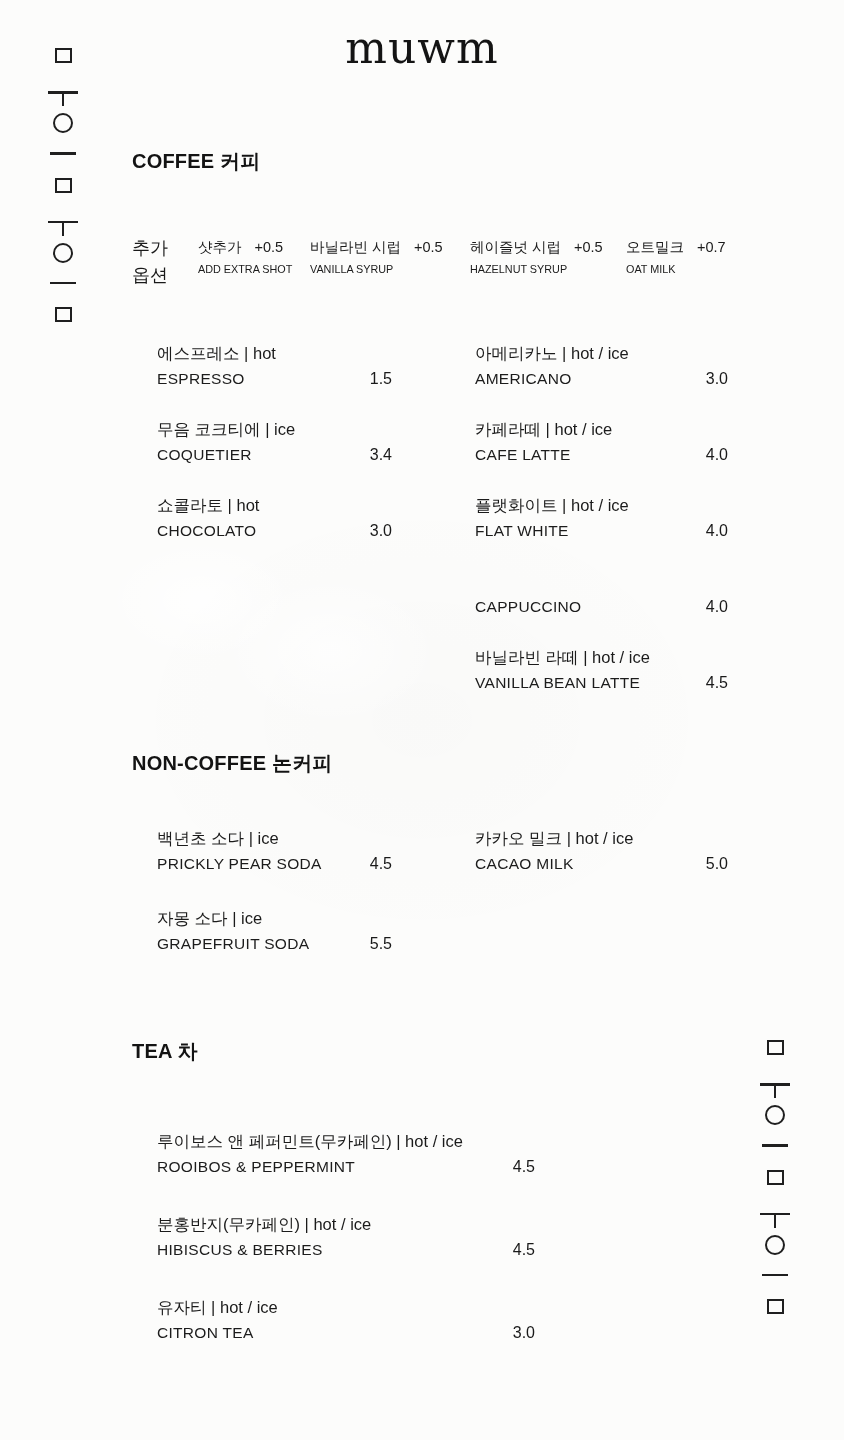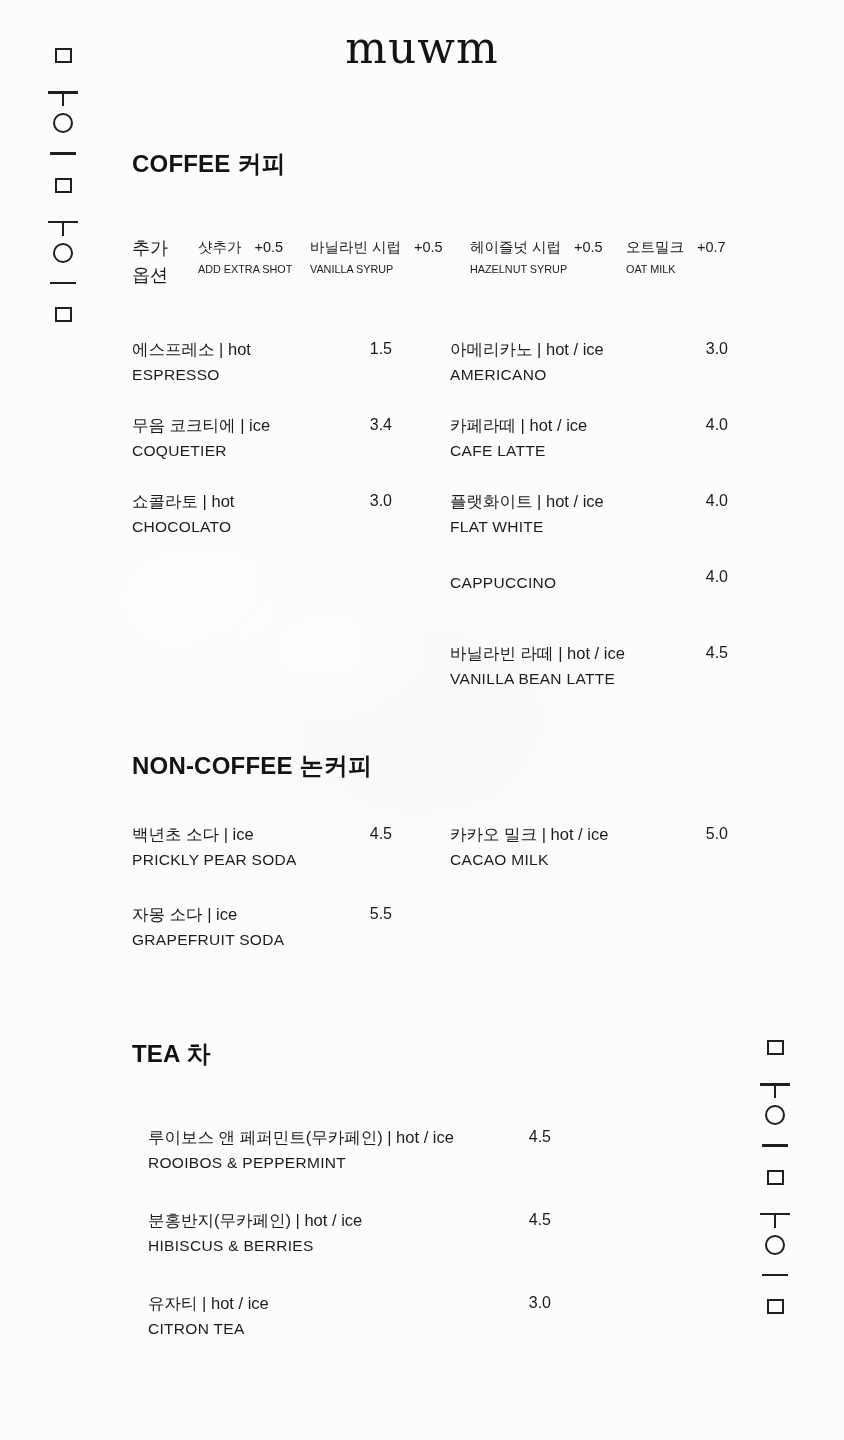--- a/index.html
+++ b/index.html
@@ -39,21 +39,21 @@
   .g-ieung { width:20px; height:20px; border:2.2px solid #1f1f1f; border-radius:50%; margin-bottom:19px; }
   .g-eu { width:26px; height:2.5px; background:#1f1f1f; margin-bottom:23px; }
 
   
   .section { position:absolute; left:132px; }
   #sec-coffee     { top:148px;  width:596px; }
   #sec-noncoffee  { top:750px;  width:596px; }
   #sec-tea        { top:1038px; width:403px; }
 
   .section-title {
-    margin:0; font-size:24px; font-weight:bold; letter-spacing:0.2px; color:#131313;
+    margin:0; font-size:20px; font-weight:bold; letter-spacing:0.2px; color:#131313;
     white-space:nowrap;
   }
 
   
   .options-row { position:absolute; top:86px; left:0; width:640px; height:64px; }
   .opt-label { position:absolute; left:0; top:1px; font-size:18px; line-height:27px; color:#191919; }
   .opt { position:absolute; top:4px; white-space:nowrap; }
   .opt-1 { left:66px; }
   .opt-2 { left:178px; }
   .opt-3 { left:338px; }
@@ -64,23 +64,23 @@
     margin-top:6px; font-size:11.5px; letter-spacing:0; color:#1b1b1b;
     transform:scaleX(0.94); transform-origin:left center; white-space:nowrap;
   }
 
   
   .items-grid { position:absolute; left:0; display:flex; }
   #sec-coffee .items-grid    { top:192px; }
   #sec-noncoffee .items-grid { top:75px; }
   .col-a { width:260px; margin-right:58px; }
   .col-b { width:278px; }
-  .items-single { position:absolute; left:16px; top:90px; width:403px; }
-
-  .item { display:flex; align-items:flex-start; height:48px; margin-bottom:28px; }
+  .items-single { position:absolute; left:0; top:90px; width:403px; }
+
+  .item { display:flex; align-items:flex-end; height:48px; margin-bottom:28px;margin-left:25px; }
   #sec-noncoffee .item { margin-bottom:32px; }
   #sec-tea .item { margin-bottom:35px; }
   .item-text { flex:1; min-width:0; }
   .kr { font-size:16.5px; line-height:1.2; color:#1b1b1b; white-space:nowrap; }
   .en { margin-top:6px; font-size:15.5px; letter-spacing:0.3px; color:#1c1c1c; white-space:nowrap; }
   .price { flex:none; font-size:16px; color:#1a1a1a; margin-left:10px; }
 </style>
 </head>
 <body>
 

